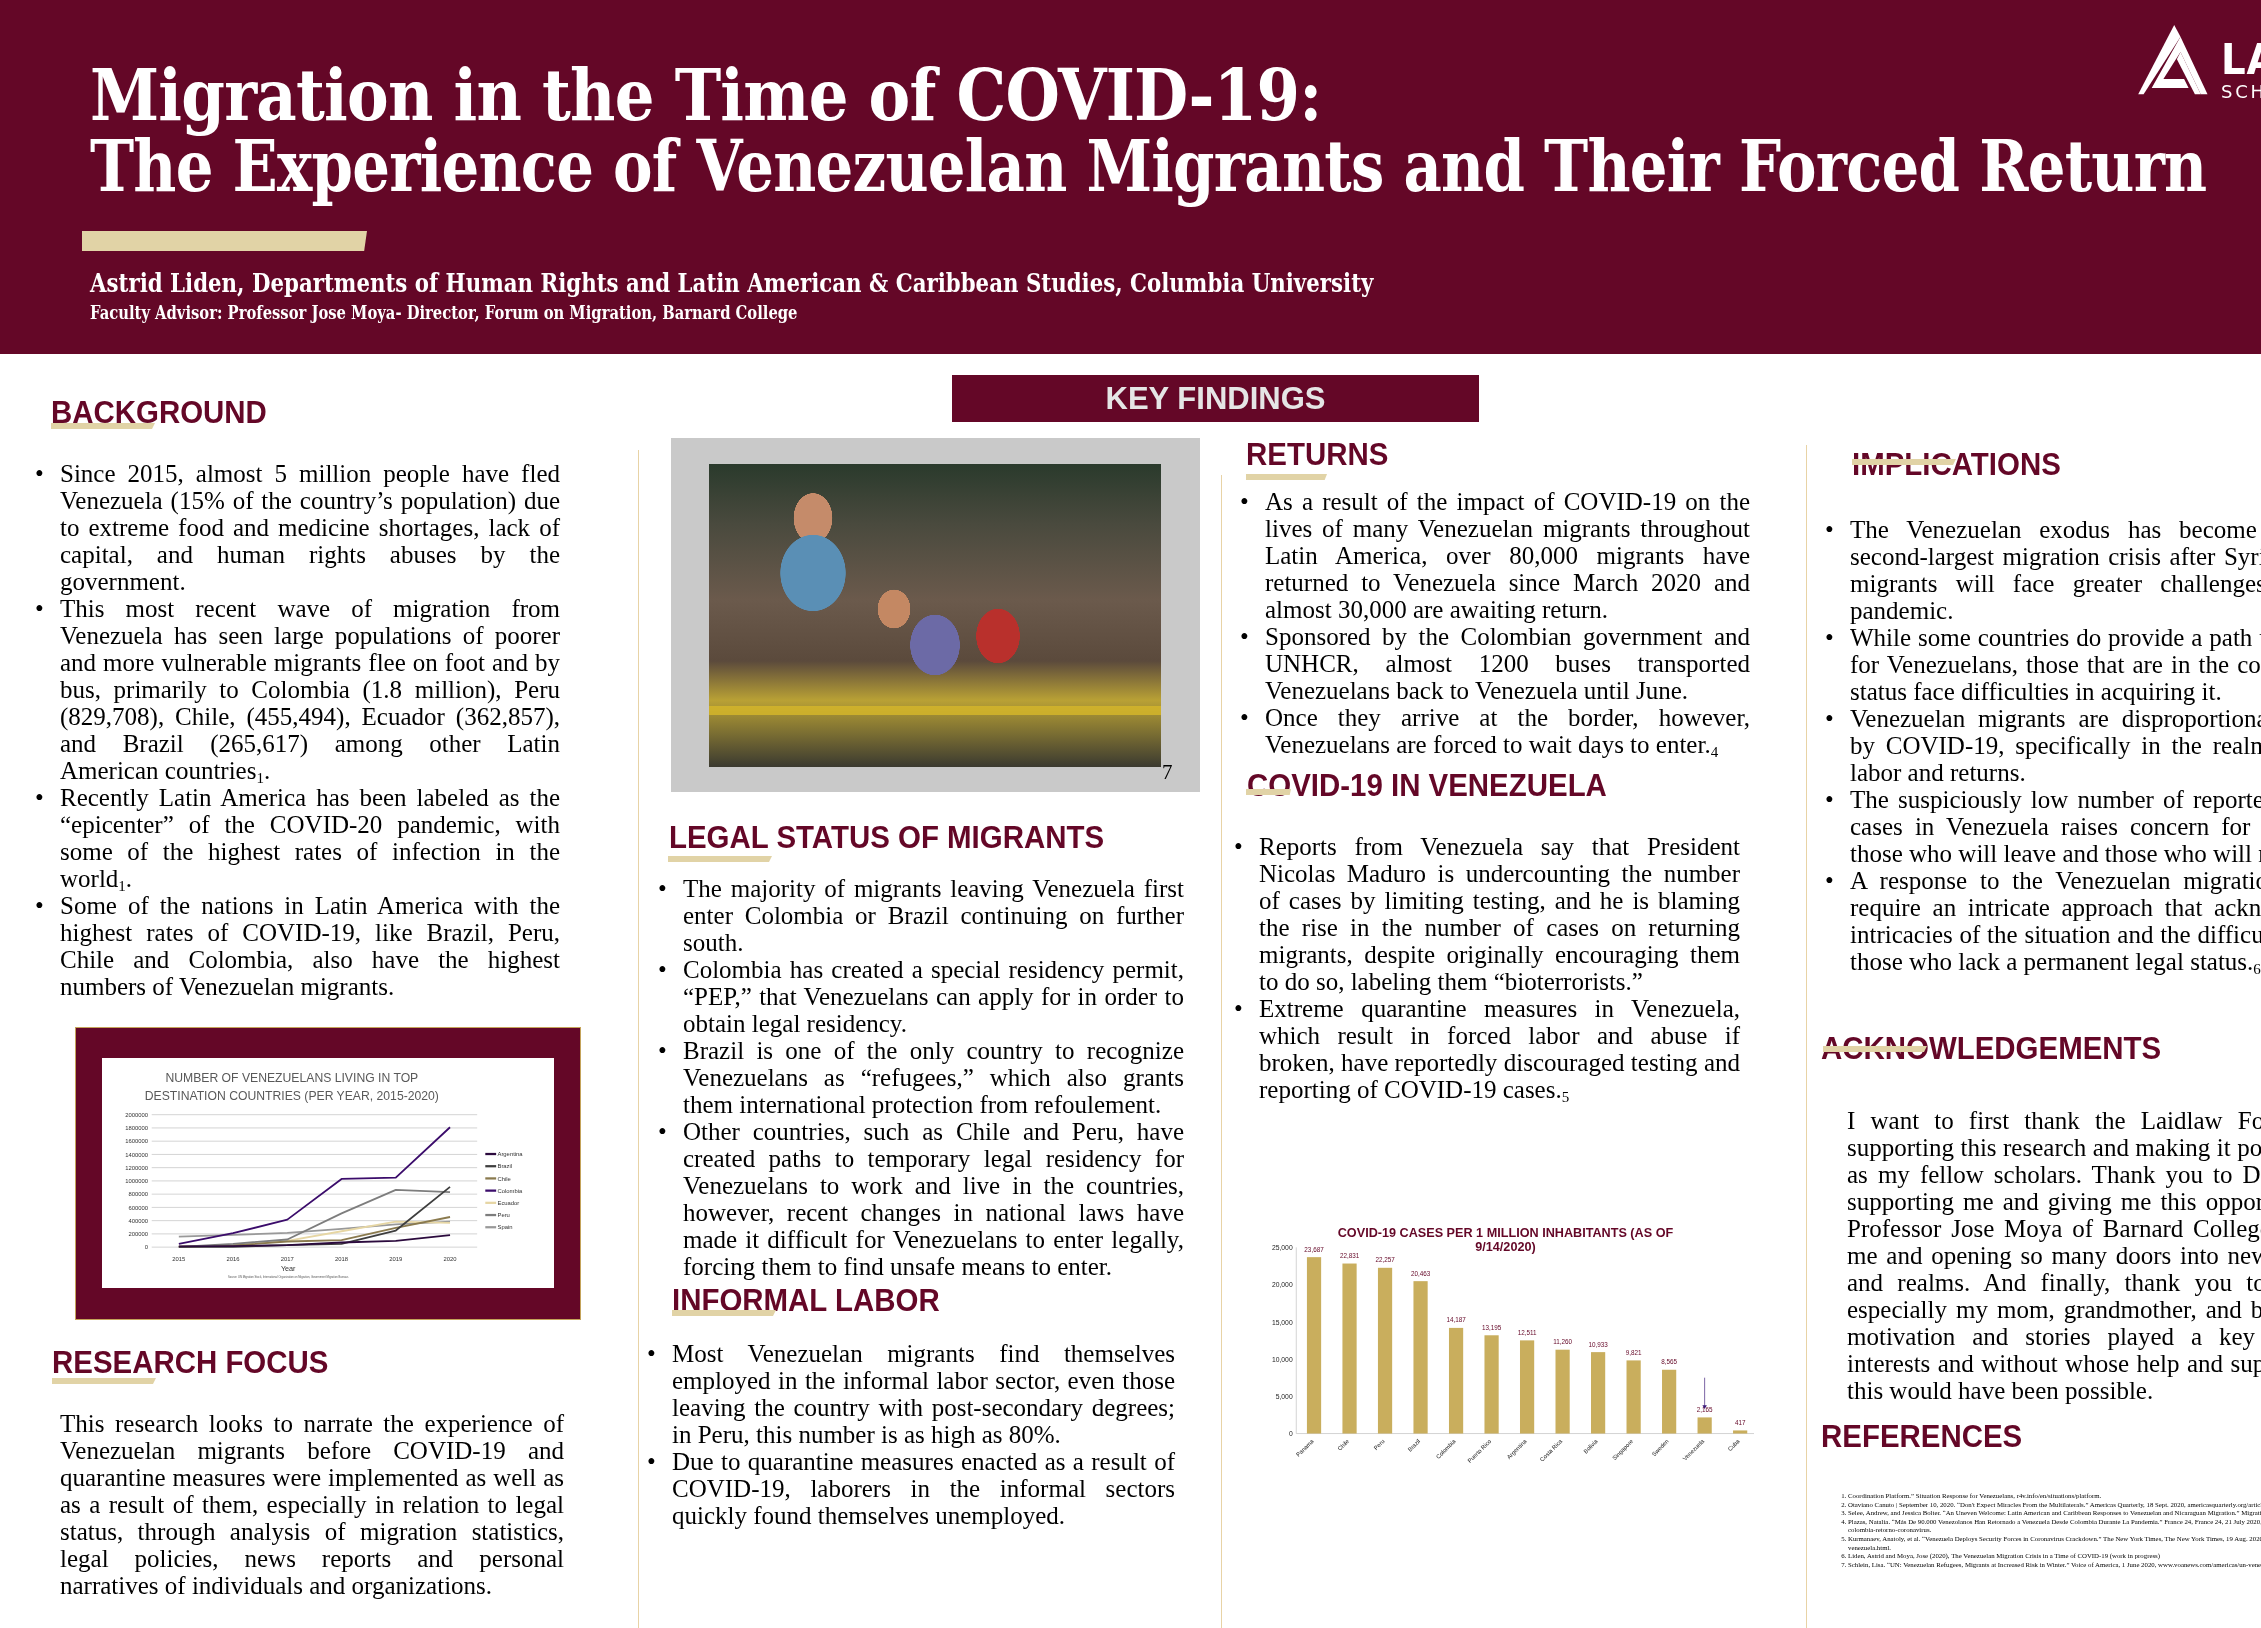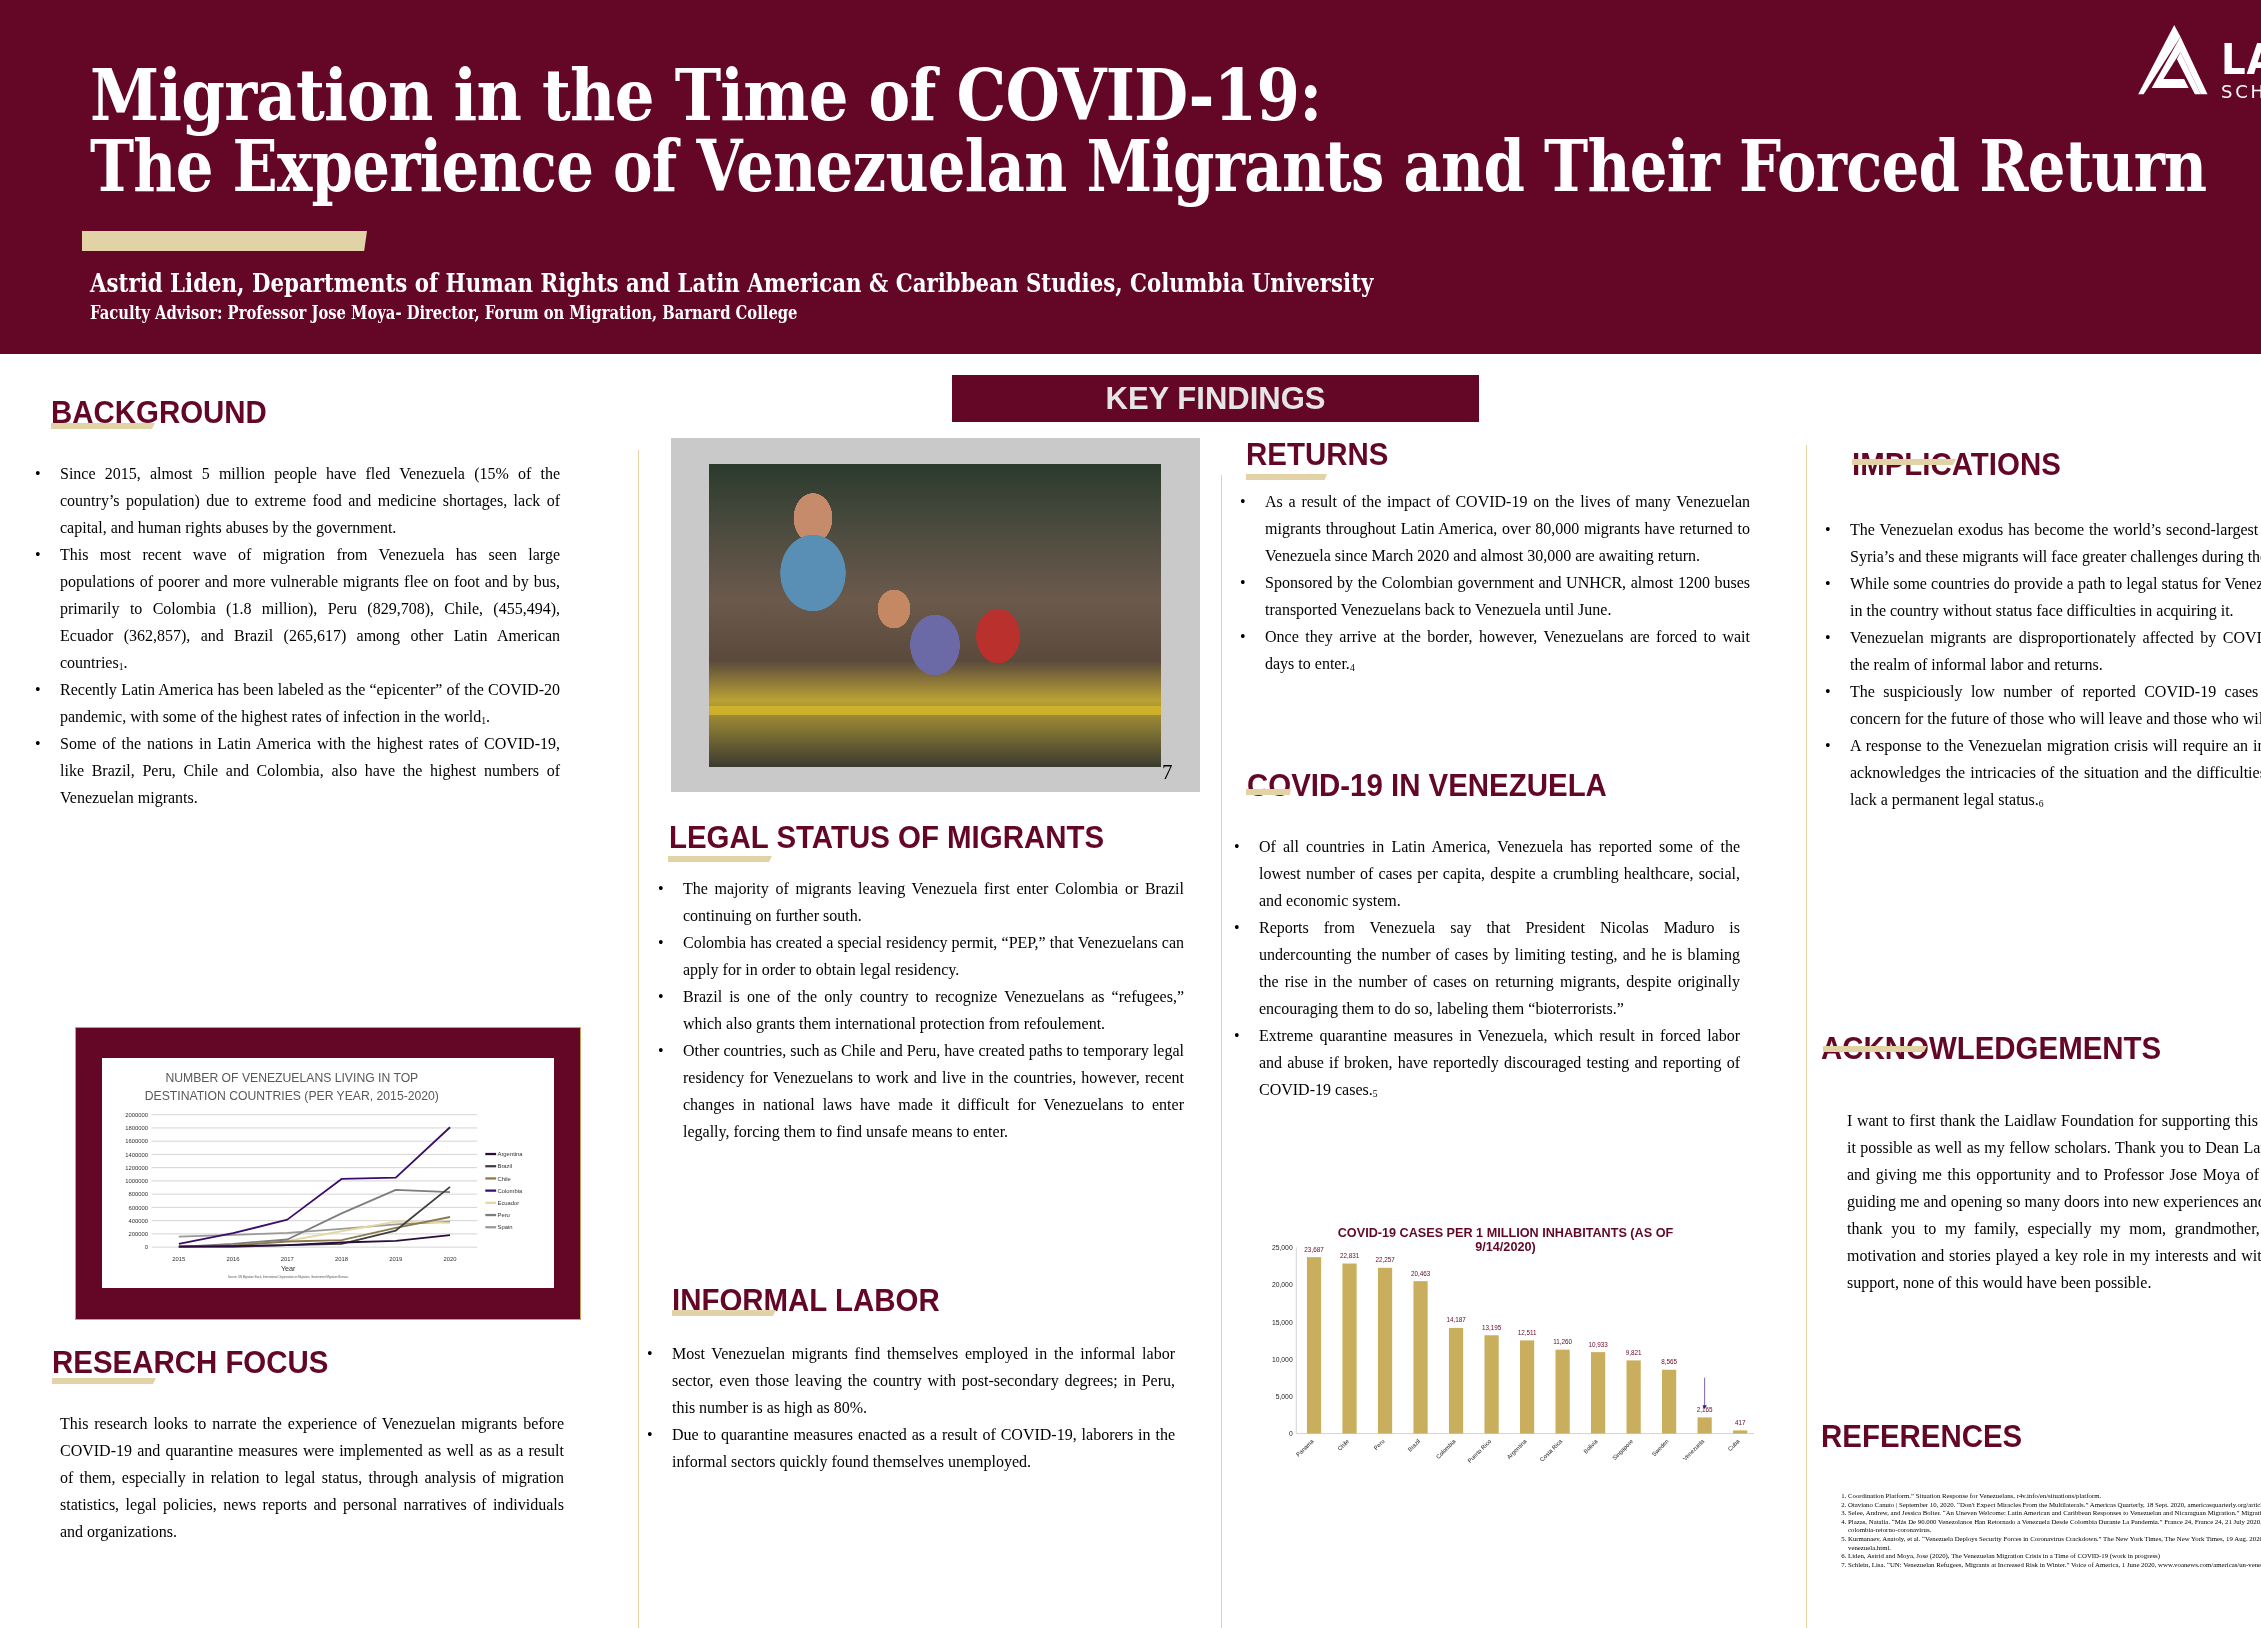--- a/index.html
+++ b/index.html
@@ -29,21 +29,21 @@
 
   
   .vdiv { width:1.4px; background:#e8d3a6; }
 
   
   .h { color:#640727; font-family:"Liberation Sans","DejaVu Sans",sans-serif; font-weight:bold; font-size:32px;
        white-space:nowrap; transform:scaleX(0.92); transform-origin:left top; line-height:1; }
   .gbar { height:6.3px; width:104px; background:#e1d3a6; clip-path:polygon(0 0,100% 0,97% 100%,0 100%); }
 
   
-  .body { font-size:16px; line-height:27px; text-align:justify; }
+  .body { font-size:25px; line-height:27px; text-align:justify; }
   .body ul { margin:0; padding:0 0 0 28px; list-style:none; }
   .body li { position:relative; }
   .body li::before { content:"•"; position:absolute; left:-25px; top:0; }
   .body p { margin:0; }
   sub { font-size:0.6em; vertical-align:-0.25em; line-height:0; }
 
   
   #photo-frame { left:671px; top:438px; width:529px; height:354px; background:#c9c9c9; }
   #photo { left:709px; top:464px; width:452px; height:303px;
            background:
@@ -209,21 +209,20 @@
     <li><span>As a result of the impact of COVID-19 on the lives of many Venezuelan migrants throughout Latin America, over 80,000 migrants have returned to Venezuela since March 2020 and almost 30,000 are awaiting return.</span></li>
     <li><span>Sponsored by the Colombian government and UNHCR, almost 1200 buses transported Venezuelans back to Venezuela until June.</span></li>
     <li><span>Once they arrive at the border, however, Venezuelans are forced to wait days to enter.</span><sub>4</sub></li>
   </ul>
 </div>
 
 <div class="abs h" style="left:1247px;top:769px;">COVID-19 IN VENEZUELA</div>
 <div class="abs gbar" style="left:1246px;top:789px;width:45px;"></div>
 <div class="abs body" style="left:1231px;top:833px;width:509px;">
   <ul>
-    <li><span>Of all countries in Latin America, Venezuela has reported some of the lowest number of cases per capita, despite a crumbling healthcare, social, and economic system.</span></li>
     <li><span>Reports from Venezuela say that President Nicolas Maduro is undercounting the number of cases by limiting testing, and he is blaming the rise in the number of cases on returning migrants, despite originally encouraging them to do so, labeling them “bioterrorists.”</span></li>
     <li><span>Extreme quarantine measures in Venezuela, which result in forced labor and abuse if broken, have reportedly discouraged testing and reporting of COVID-19 cases.</span><sub>5</sub></li>
   </ul>
 </div>
 
 <svg id="c2" class="abs" viewBox="0 0 1080 900">
   <text x="530" y="35" text-anchor="middle" font-family="Liberation Sans, sans-serif" font-weight="bold" font-size="28" fill="#640727">COVID-19 CASES PER 1 MILLION INHABITANTS (AS OF</text>
   <text x="530" y="66" text-anchor="middle" font-family="Liberation Sans, sans-serif" font-weight="bold" font-size="28" fill="#640727">9/14/2020)</text>
   <g id="c2-axes">
       <line x1="67" x2="67" y1="58" y2="470" stroke="#bfbfbf" stroke-width="1.5"></line>

